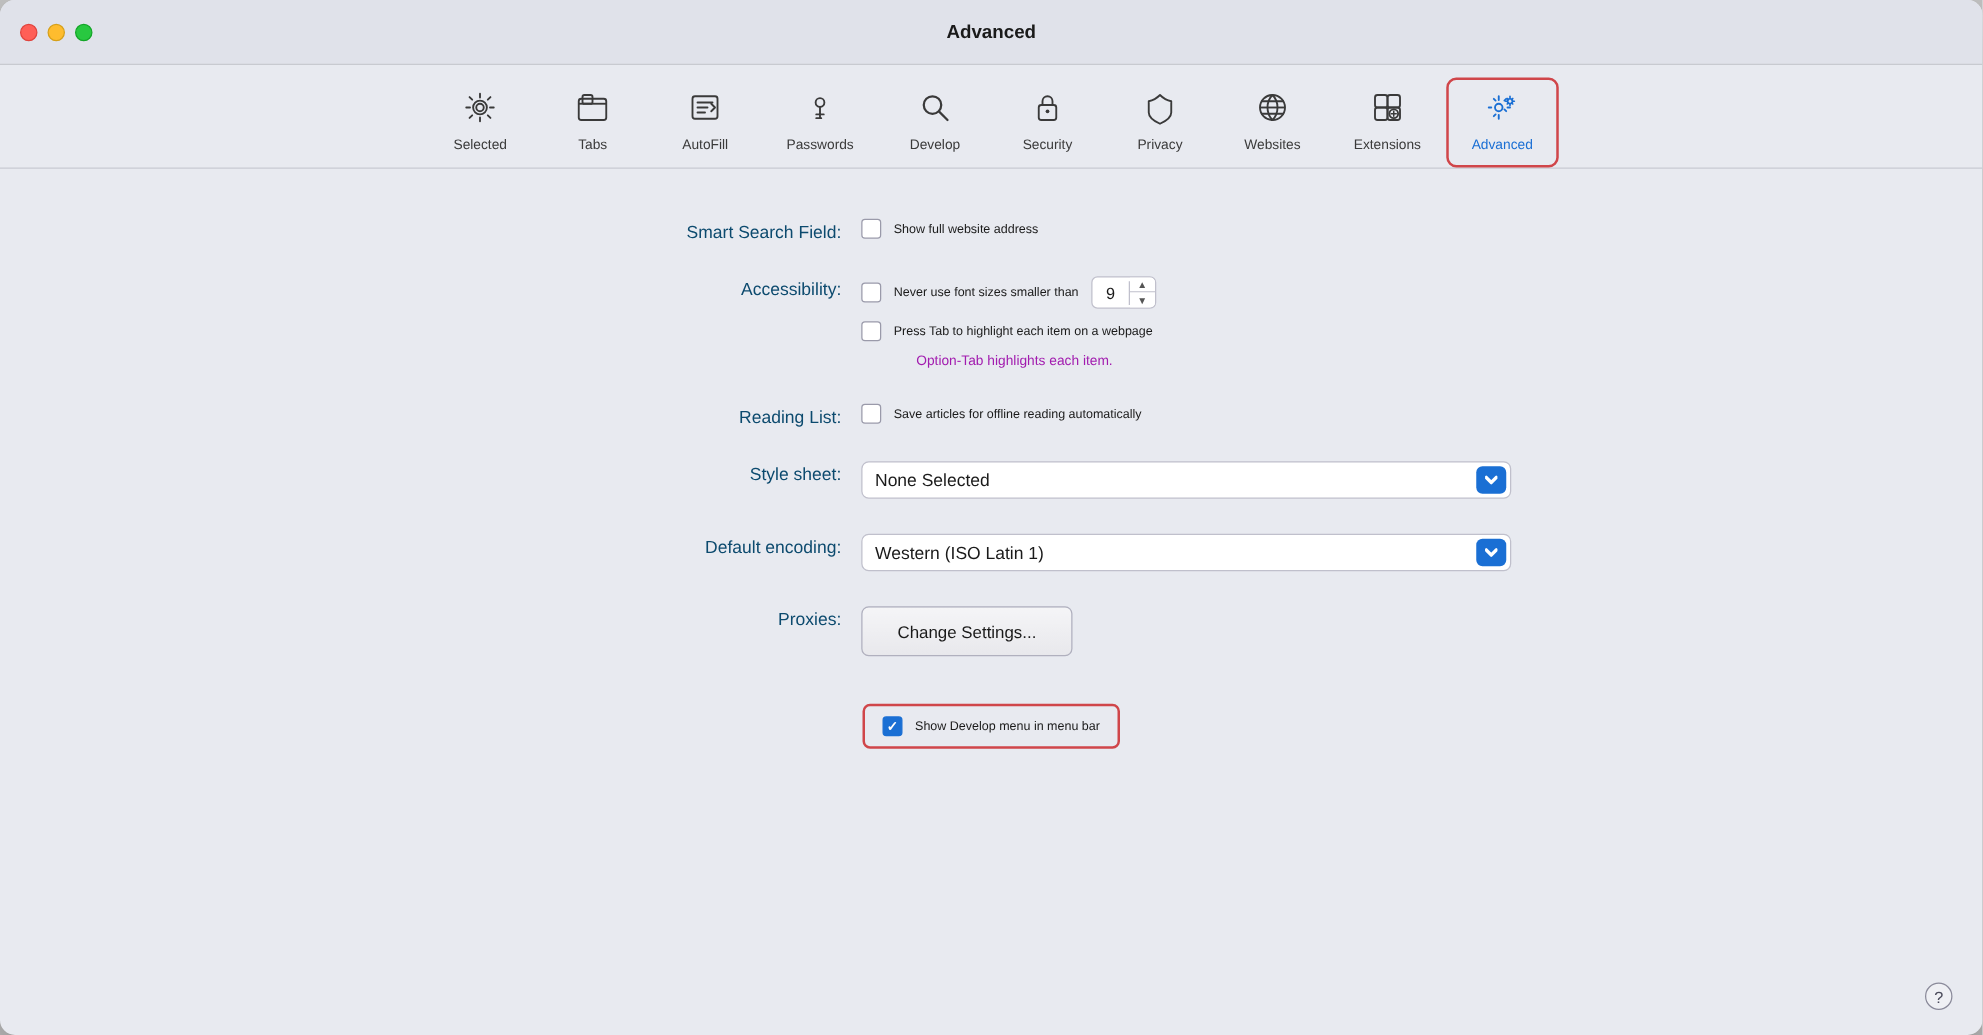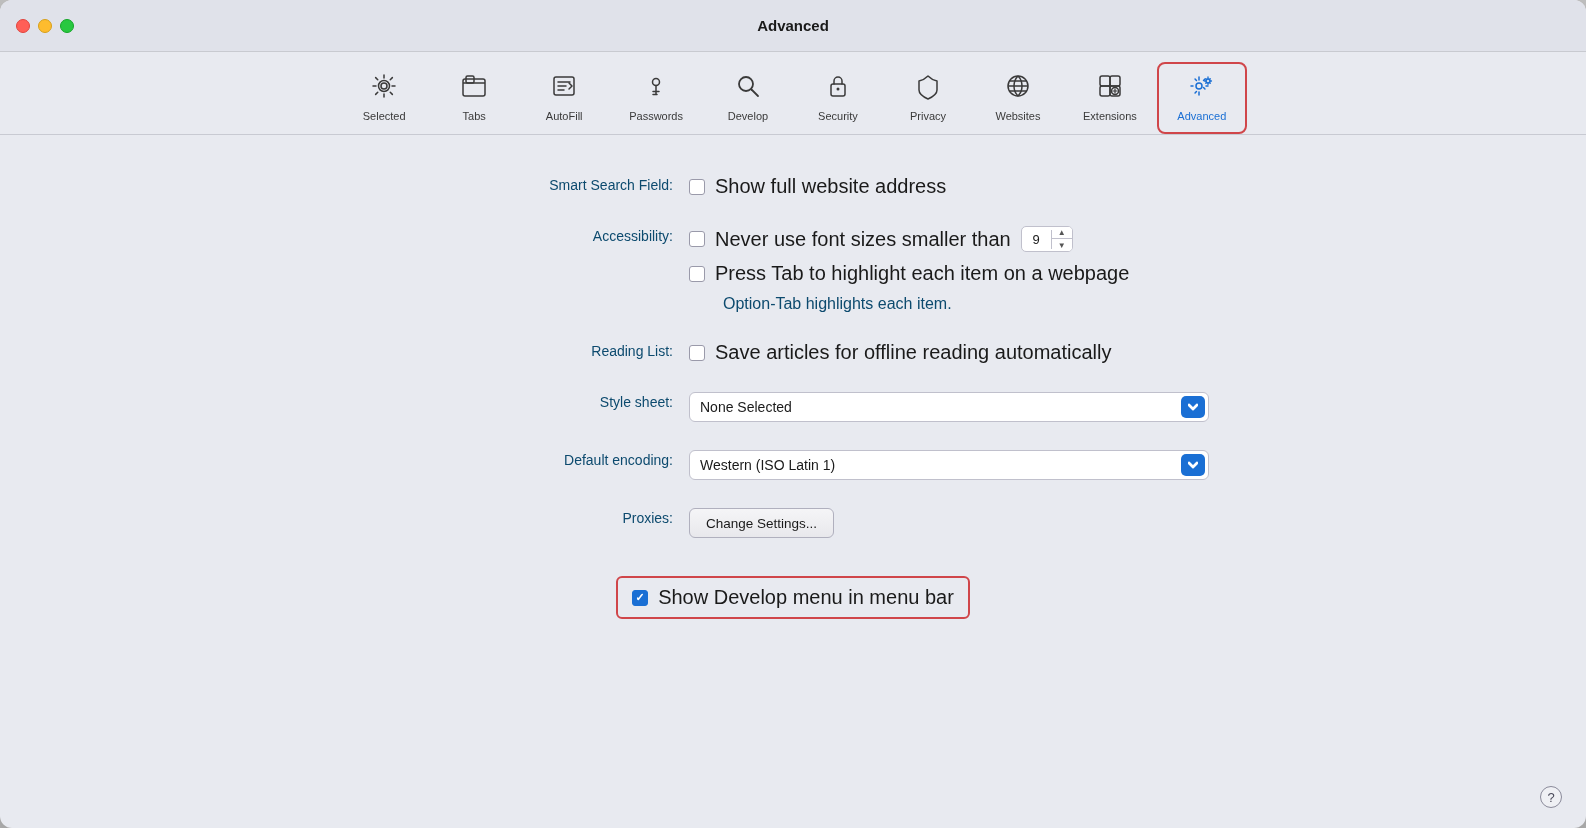--- a/index.html
+++ b/index.html
@@ -187,28 +187,28 @@
     }
 
     .checkbox.checked::after {
       content: '✓';
       color: white;
       font-size: 11px;
       font-weight: bold;
     }
 
     .checkbox-label {
-      font-size: 20px;
+      font-size: 10px;
       color: #1a1a1a;
     }
 
     .hint-text {
-      font-size: 16px;
-      color: #0c4a6e;
-      margin-left: 34px;
+      font-size: 11px;
+      color: #a21caf;
+      margin-left: 44px;
     }
 
     
     .select-wrapper {
       position: relative;
       display: inline-flex;
       align-items: flex-end;
     }
 
     .select-field {
@@ -282,25 +282,25 @@
 
     .font-stepper-btn:first-child {
       border-bottom: 1px solid #c0c0cc;
     }
 
     
     .button {
       background: linear-gradient(to bottom, #f5f5f7, #e8e8ec);
       border: 1px solid #b0b0be;
       border-radius: 6px;
-      padding: 5px 16px;
+      padding: 5px 28px;
       font-size: 13.5px;
       color: #1a1a1a;
       cursor: pointer;
-      height: 30px;
+      height: 40px;
     }
 
     
     .develop-row {
       display: flex;
       align-items: center;
       justify-content: center;
       margin-top: 10px;
     }
 

